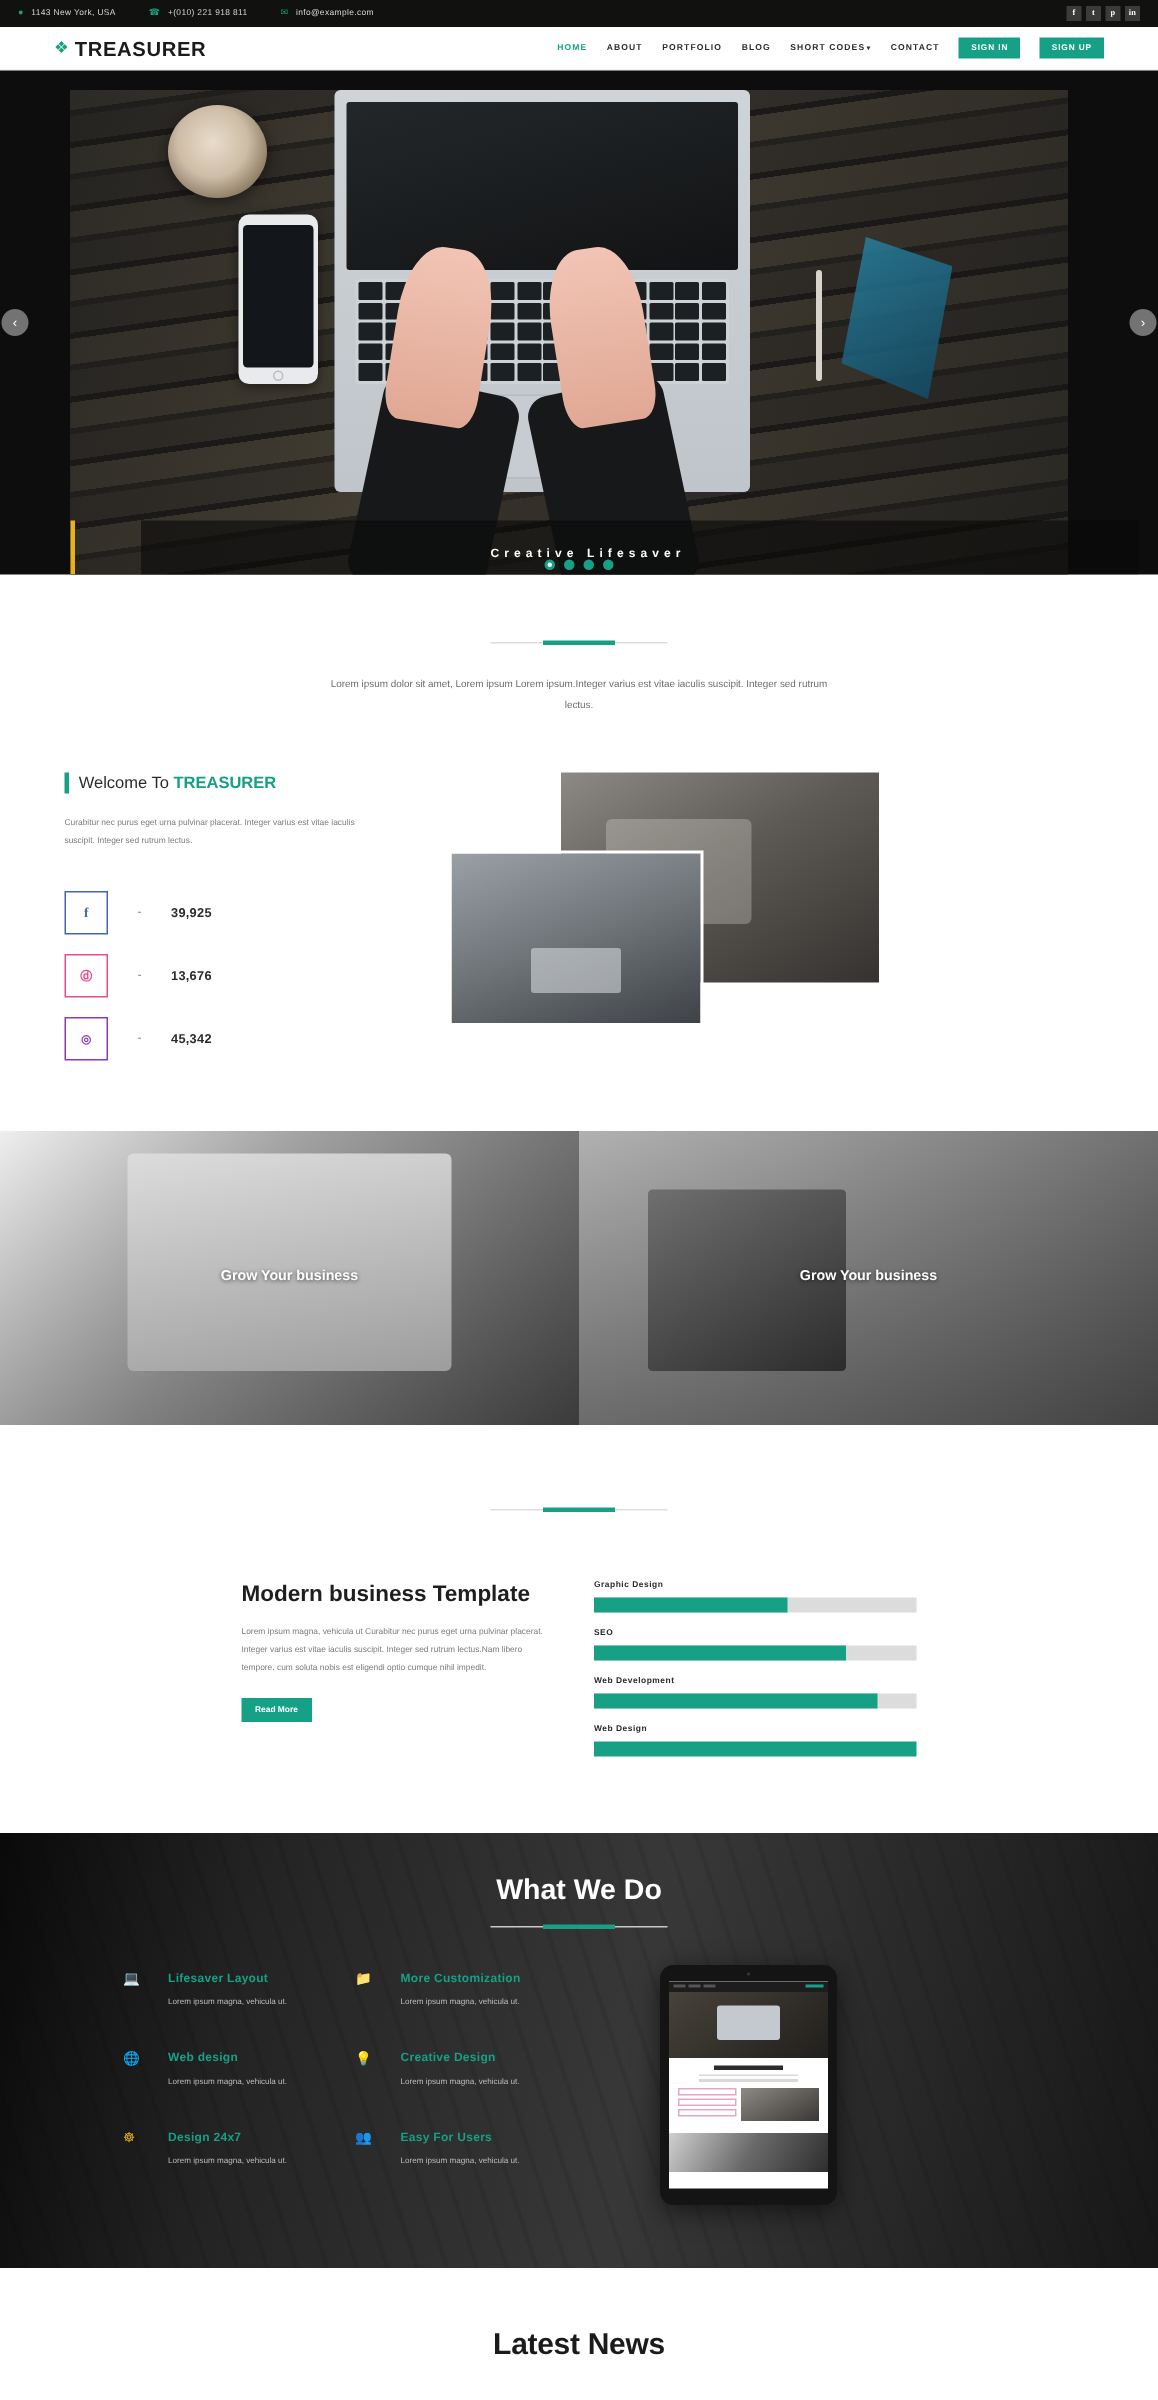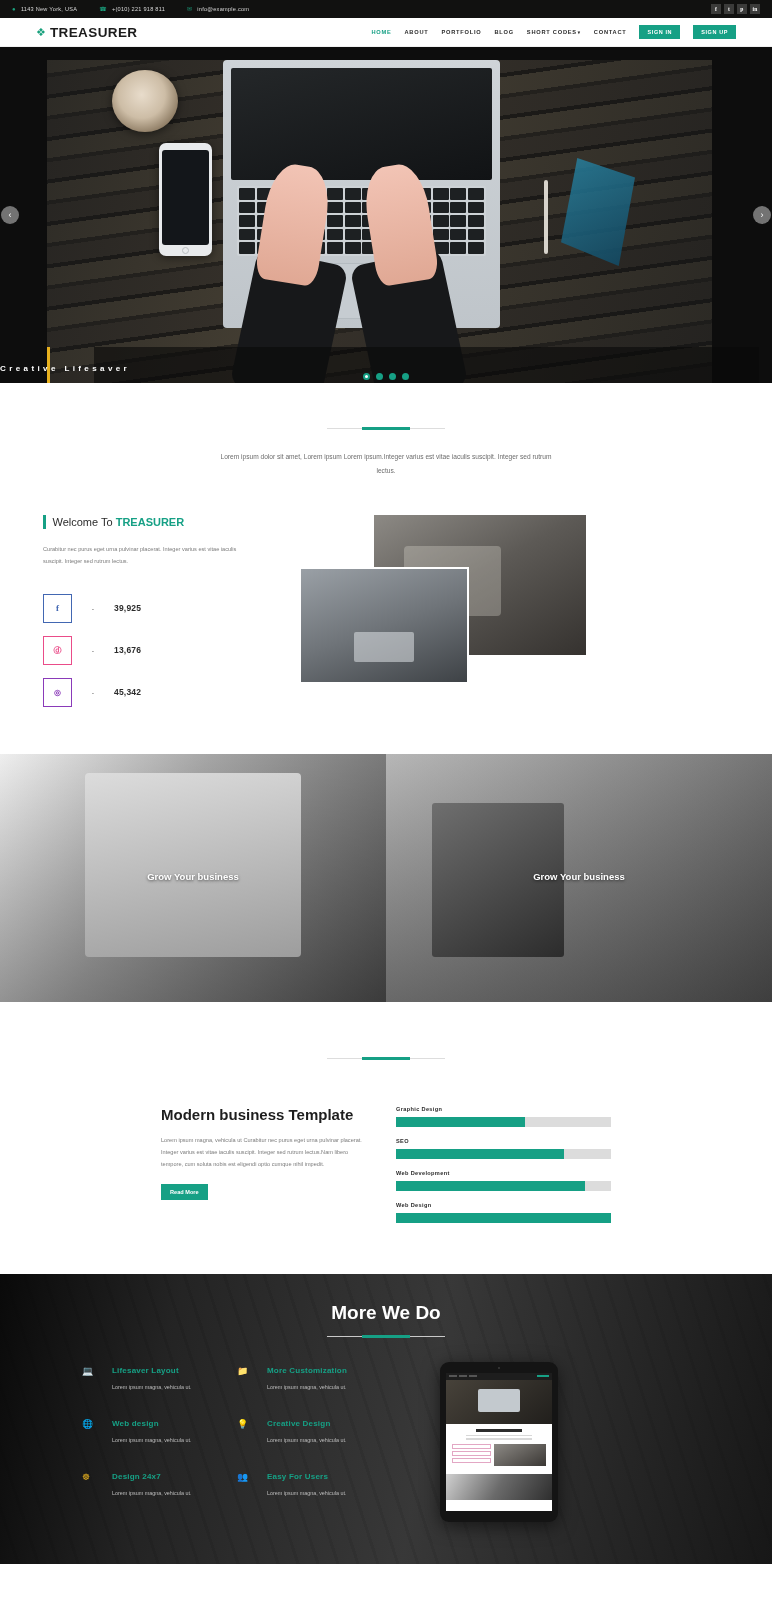--- a/index.html
+++ b/index.html
@@ -108,21 +108,21 @@
     background:linear-gradient(150deg, rgba(40,130,160,.85), rgba(18,70,95,.9));
     clip-path:polygon(22% 0%, 100% 18%, 78% 100%, 0% 78%);
   }
   .pencil { position:absolute; left:497px; top:120px; width:4px; height:74px; background:#d8d4cc; border-radius:2px; }
   .hero-yellow { position:absolute; left:47px; top:300px; width:3px; height:36px; background:#e8b11e; }
   .hero-caption-bg {
     position:absolute; left:47px; bottom:0; width:665px; height:36px;
     background:rgba(10,10,10,.62);
   }
   .hero-caption {
-    position:absolute; left:0; right:0; bottom:10px; text-align:left;
+    position:absolute; left:12px; right:0; bottom:10px; text-align:center;
     color:#fff; font-size:8px; font-weight:bold; letter-spacing:3.4px;
   }
   .hero-dots { position:absolute; left:0; right:0; top:326px; display:flex; justify-content:center; gap:6px; }
   .hero-dots i { width:7px; height:7px; border-radius:50%; background:#16a085; display:block; }
   .hero-dots i.first { background:#fff; border:2px solid #16a085; box-sizing:border-box; }
   .arrow {
     position:absolute; top:50%; margin-top:-9px; width:18px; height:18px;
     border-radius:50%; background:rgba(150,150,150,.75); color:#fff;
     display:flex; align-items:center; justify-content:center; font-size:9px;
   }
@@ -172,21 +172,21 @@
     position:absolute; left:0; top:52px; width:170px; height:117px;
     background:linear-gradient(160deg,#9aa0a6 0%, #6f7479 50%, #3e4246 100%);
     border:2px solid #fff;
   }
   .wr-img-b::after {
     content:""; position:absolute; left:32%; top:56%; width:36%; height:26%;
     background:rgba(222,226,230,.55); border-radius:2px;
   }
 
   
-  .grow { display:flex; height:248px; margin-top:34px; }
+  .grow { display:flex; height:196px; margin-top:34px; }
   .grow-panel { position:relative; flex:1; overflow:hidden; }
   .grow-a {
     background:
       linear-gradient(160deg, rgba(255,255,255,.25), rgba(40,40,40,.45)),
       linear-gradient(120deg,#e9e9e9 0%, #9b9b9b 40%, #4a4a4a 100%);
   }
   .grow-a::before {
     content:""; position:absolute; left:22%; top:8%; width:56%; height:74%;
     background:linear-gradient(170deg,#dcdcdc,#9d9d9d); border-radius:4px;
   }
@@ -494,21 +494,21 @@
           <div class="skill-track">
             <div class="skill-fill" style="width: 100%;"></div>
           </div>
         </div>
       </div>
     </div>
   </div>
 
   <div class="wwd">
     <div class="wwd-bg"></div>
-    <div class="wwd-title">More We Do</div>
+    <div class="wwd-title">What We Do</div>
     <div class="wwd-div"></div>
     <div class="wwd-body">
       <div class="wwd-grid">
         <div class="wwd-item">
           <div class="wwd-ico">💻</div>
           <div class="wwd-txt">
             <div class="wwd-h">Lifesaver Layout</div>
             <div class="wwd-p">Lorem ipsum magna, vehicula ut.</div>
           </div>
         </div>

